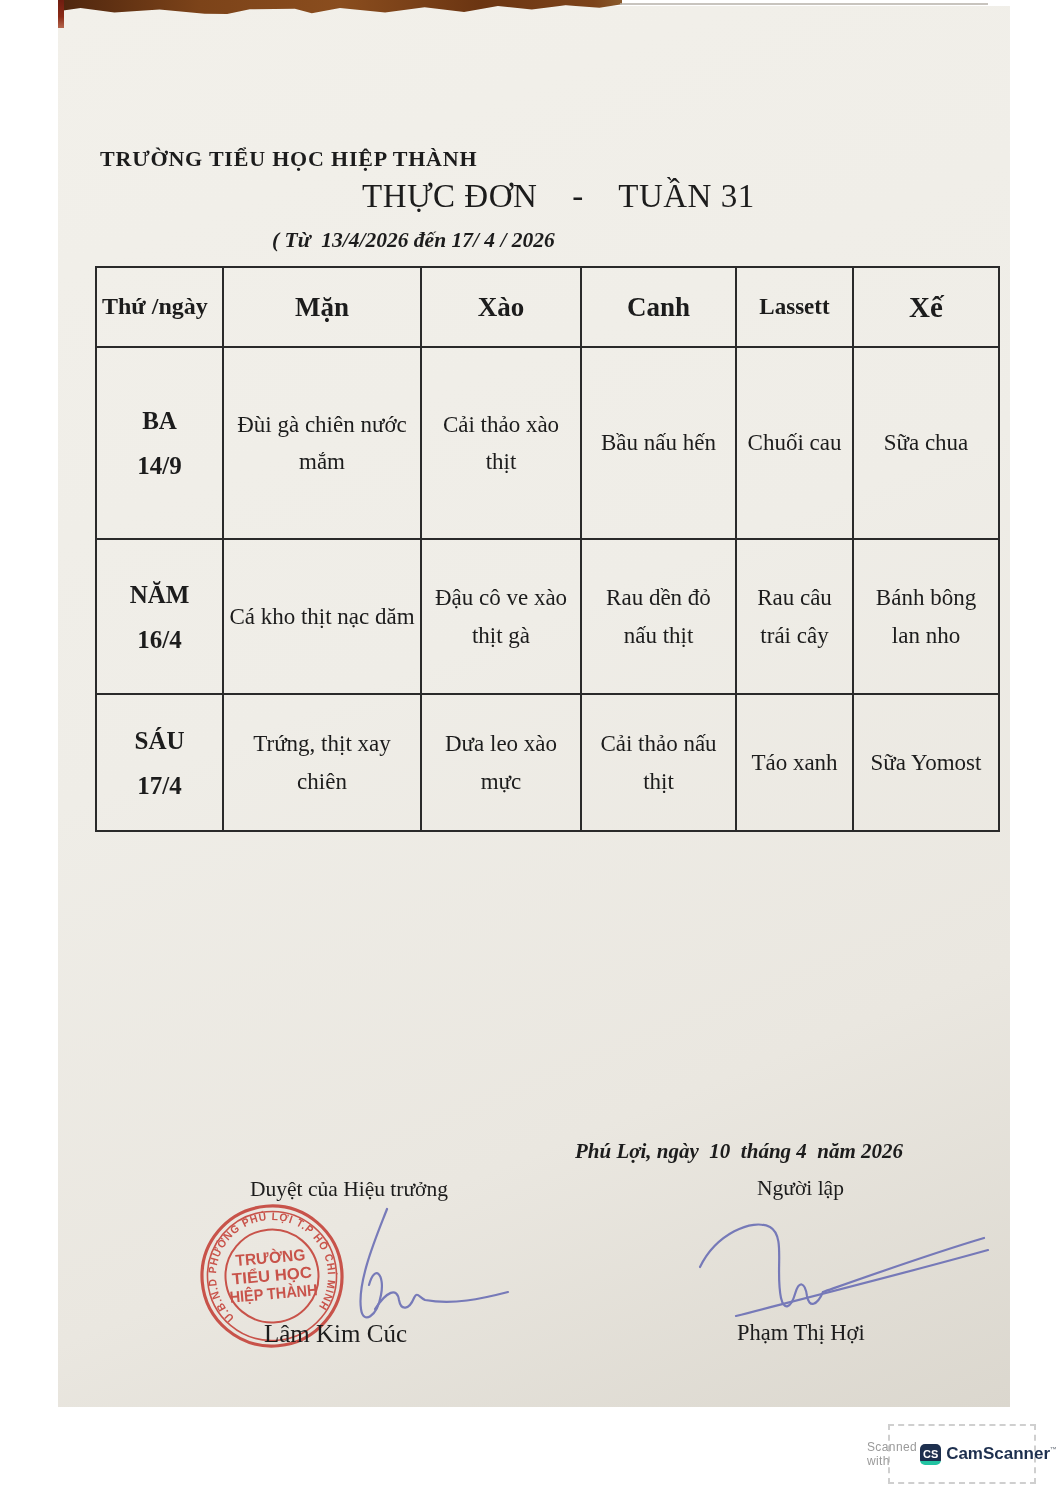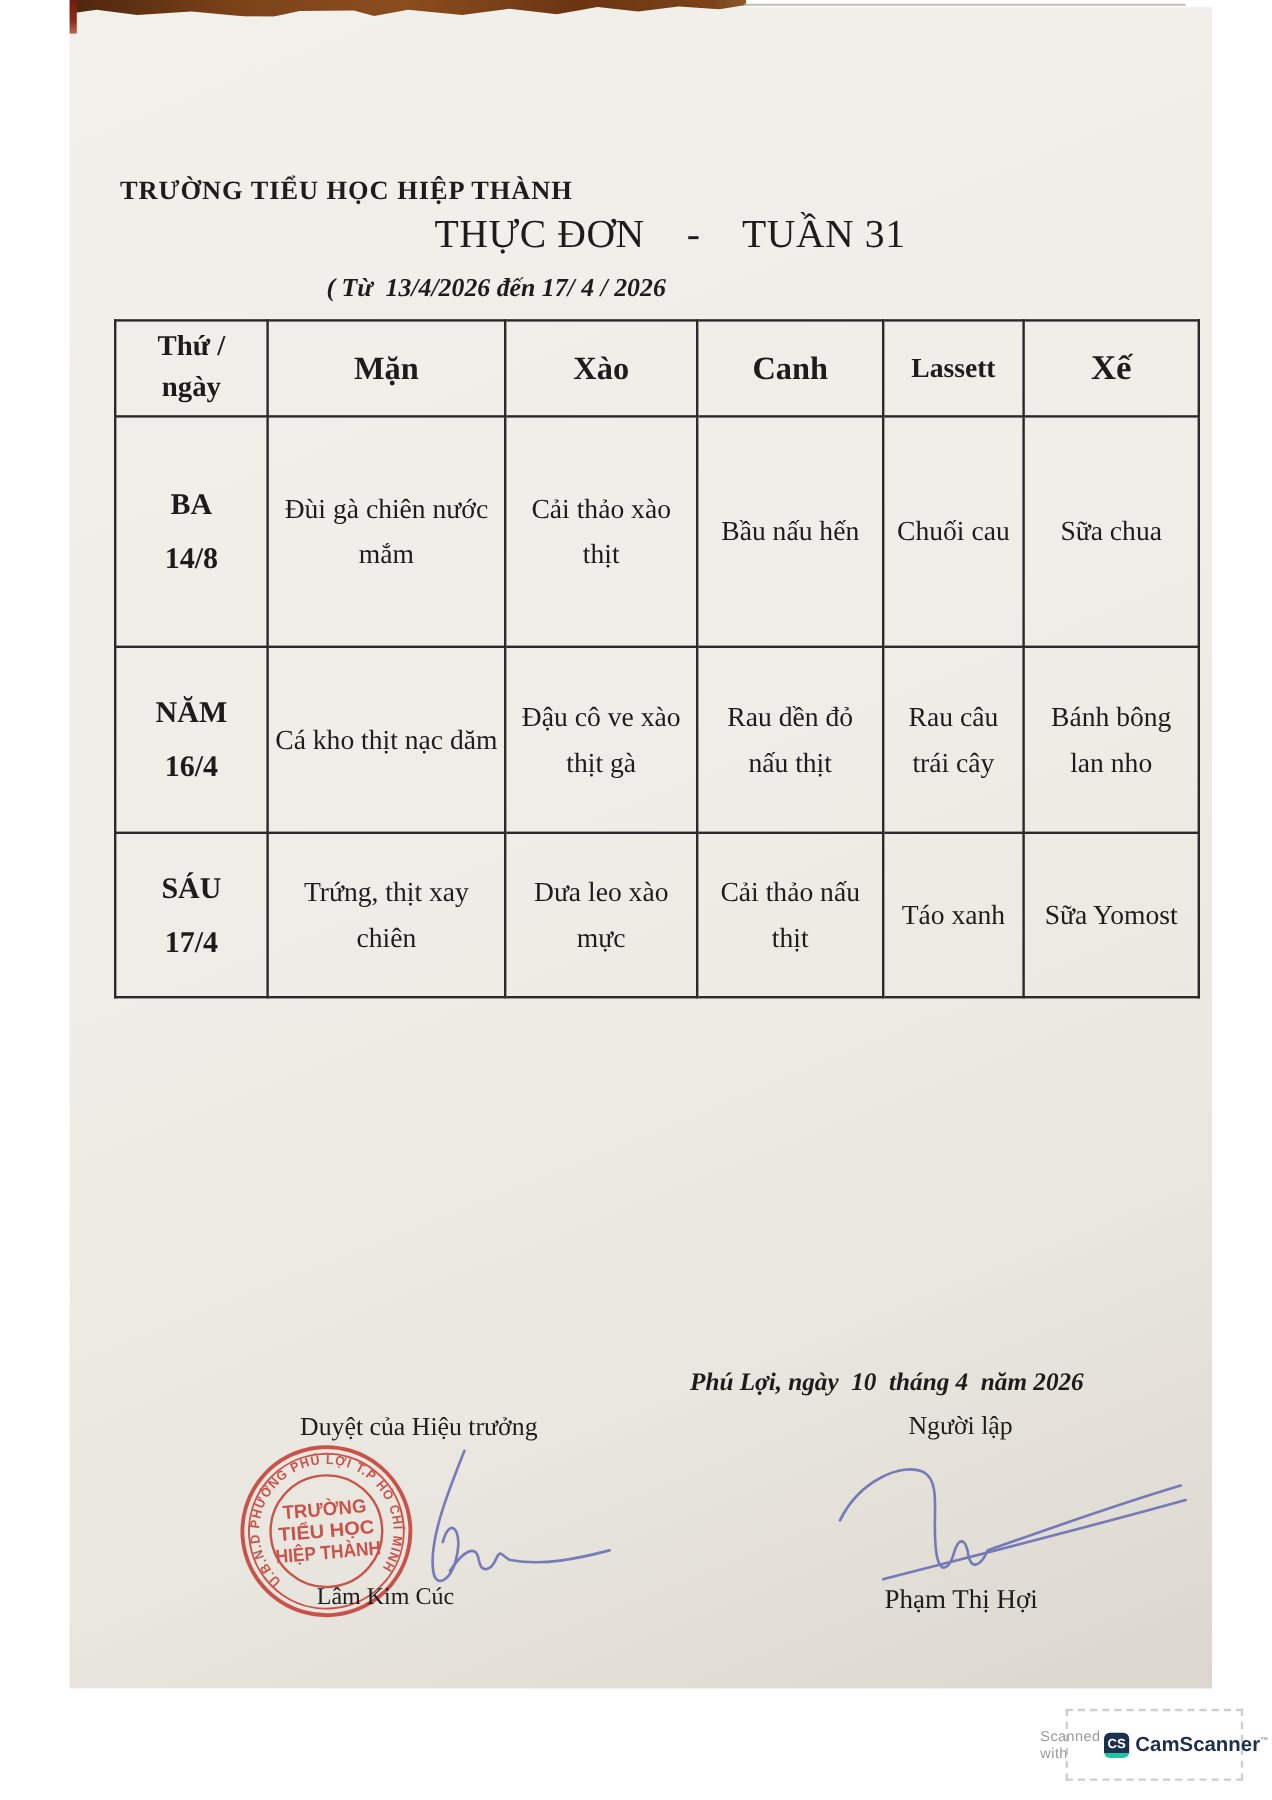--- a/index.html
+++ b/index.html
@@ -52,30 +52,30 @@
   }
   tr.r-head   { height:80px; }
   tr.r-hai    { height:162px; }
   tr.r-ba     { height:192px; }
   tr.r-tu     { height:178px; }
   tr.r-nam    { height:155px; }
   tr.r-sau    { height:137px; }
   th { font-size:27px; font-weight:bold; }
   th.h-lassett { font-size:23px; }
   th.h-xe { font-size:29px; }
-  .day-head { display:flex; flex-direction:column; line-height:1.4; font-size:24px; font-weight:bold; }
+  .day-head { display:flex; line-height:1.4; font-size:24px; font-weight:bold; }
   td.day { font-size:25px; font-weight:bold; line-height:1.8; }
   td.dish { font-size:23px; line-height:1.62; }
   .place-date {
     position:absolute; left:575px; top:1139px;
     font-size:21px; font-weight:bold; font-style:italic; white-space:pre;
   }
   .preparer-title { position:absolute; left:757px; top:1176px; font-size:21.5px; }
   .approver-title { position:absolute; left:250px; top:1177px; font-size:21.5px; }
-  .approver-name  { position:absolute; left:264px; top:1320px; font-size:20px; }
+  .approver-name  { position:absolute; left:264px; top:1320px; font-size:25px; }
   .preparer-name  { position:absolute; left:737px; top:1320px; font-size:22.5px; }
   .stamp-svg {
     position:absolute; left:196px; top:1200px;
     transform:rotate(-5deg); opacity:.88;
     font-family:"Liberation Sans", sans-serif;
   }
   .sig-svg { position:absolute; }
   .sig1 { left:325px; top:1197px; }
   .sig2 { left:678px; top:1212px; }
   .cs-badge {
@@ -128,21 +128,21 @@
       <th>Xào</th>
       <th>Canh</th>
       <th class="h-lassett">Lassett</th>
       <th class="h-xe">Xế</th>
     </tr>
   </thead>
   <tbody>
     <tr class="r-ba">
       <td class="day">
         <div>BA</div>
-        <div>14/8</div>
+        <div>14/9</div>
       </td>
       <td class="dish">Đùi gà chiên nước mắm</td>
       <td class="dish">Cải thảo xào thịt</td>
       <td class="dish">Bầu nấu hến</td>
       <td class="dish">Chuối cau</td>
       <td class="dish">Sữa chua</td>
     </tr>
     <tr class="r-nam">
       <td class="day">
         <div>NĂM</div>

